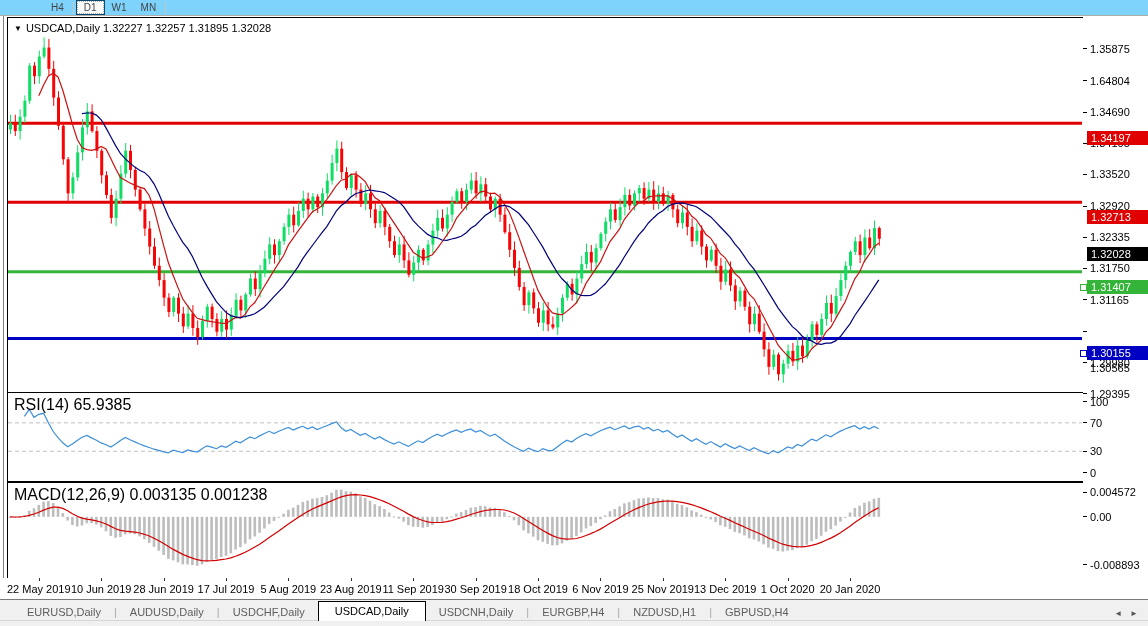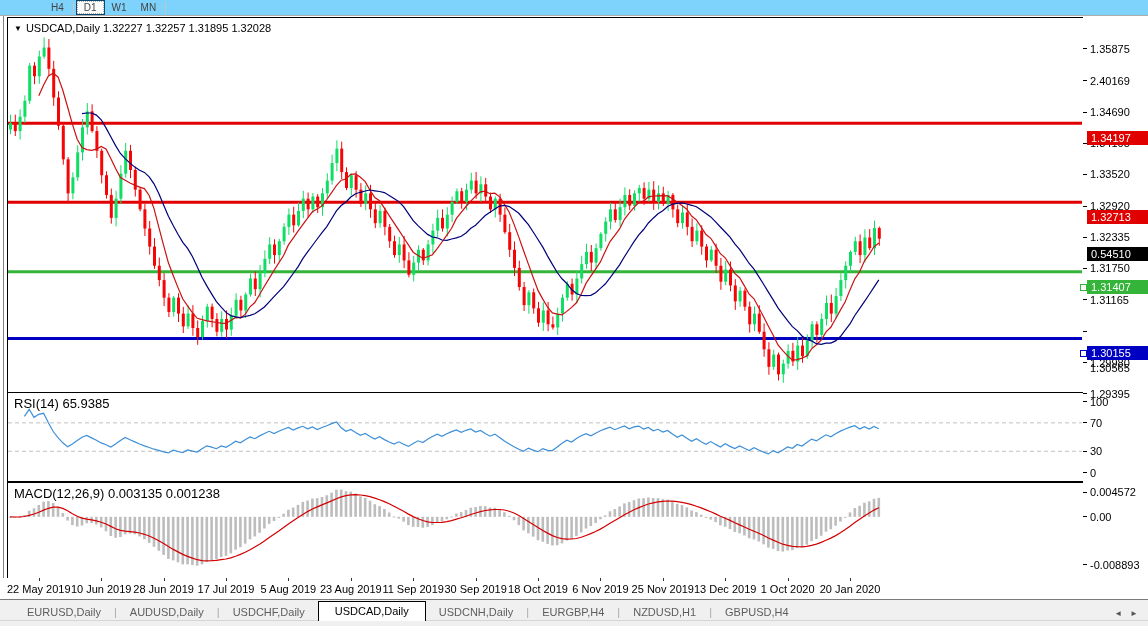--- a/index.html
+++ b/index.html
@@ -9,21 +9,21 @@
   .tfbtn{font-size:10px;color:#444;padding:0 7px;height:13px;line-height:13px;cursor:default;}
   .tfbtn.active{background:#fdfdfd;border:1px solid #0c4a6e;outline:1px dotted #aaa;outline-offset:-2px;}
   .tfsep{width:1px;height:12px;background:#c6c6c6;margin:0 2px;}
   .toolbar-lead{width:20px;}
   
   .chartwin{position:absolute;left:0;top:16px;width:1148px;height:583px;background:#fff;}
   .left-edge{position:absolute;left:3px;top:0;width:1px;height:583px;background:#7f7f7f;}
   .pane{position:absolute;background:#fff;border:1px solid #000;}
   .pane-title{position:absolute;left:6px;top:4px;font-size:11px;color:#000;white-space:nowrap;z-index:5;}
   .pane-title .tri{font-size:8px;margin-right:4px;position:relative;top:-1px;}
-  .ind-label{position:absolute;left:6px;top:3px;font-size:13px;color:#000;white-space:nowrap;z-index:5;}
+  .ind-label{position:absolute;left:6px;top:3px;font-size:16px;color:#000;white-space:nowrap;z-index:5;}
   svg{position:absolute;left:0;top:0;}
   
   .axis{position:absolute;left:1083px;top:0;width:65px;height:583px;background:#fff;font-size:11px;color:#000;}
   .tick-dash{position:absolute;left:0;width:4px;height:1px;background:#000;}
   .tick-label{position:absolute;left:7px;height:12px;line-height:12px;white-space:nowrap;}
   .chip{position:absolute;left:4px;width:58px;height:14px;line-height:14px;color:#fff;font-size:11px;padding-left:4px;z-index:6;}
   .handle{position:absolute;left:-3px;width:5px;height:5px;background:#fff;z-index:7;}
   
   .date-axis{position:absolute;left:0;top:562px;width:1083px;height:21px;background:#fff;font-size:11px;color:#000;}
   .date-label{position:absolute;top:5px;transform:translateX(-50%);white-space:nowrap;}
@@ -629,21 +629,21 @@
           <rect x="864.7" y="15.785844320789433" width="2.6" height="18.036838465623926" fill="#bdbdbd"></rect>
           <rect x="869.5" y="14.868272194225478" width="2.6" height="18.954410592187884" fill="#bdbdbd"></rect>
           <polyline points="2.0,33.8 6.8,34.0 11.6,33.9 16.4,33.5 21.2,32.4 26.0,31.0 30.8,29.2 35.6,27.1 40.4,25.3 45.2,24.2 50.0,24.2 54.8,25.4 59.6,27.8 64.4,30.7 69.2,33.2 74.0,35.1 78.8,36.1 83.6,36.9 88.4,37.8 93.2,39.2 98.0,41.0 102.8,43.4 107.6,45.7 112.4,47.3 117.2,48.1 122.0,48.6 126.8,49.2 131.6,50.0 136.4,51.3 141.2,53.0 146.0,55.2 150.8,57.7 155.6,60.5 160.4,63.6 165.2,66.4 170.0,68.9 174.8,71.4 179.6,73.4 184.4,75.1 189.2,76.7 194.0,77.6 198.8,77.8 203.6,77.7 208.4,77.4 213.2,76.7 218.0,76.0 222.8,74.8 227.6,73.2 232.4,71.4 237.2,69.2 242.0,66.7 246.8,64.0 251.6,61.2 256.4,58.0 261.2,54.6 266.0,51.3 270.8,47.9 275.6,44.5 280.4,41.0 285.2,37.7 290.0,34.5 294.8,31.4 299.6,28.6 304.4,26.0 309.2,23.9 314.0,21.9 318.8,19.9 323.6,17.9 328.4,15.7 333.2,13.9 338.0,12.7 342.8,11.9 347.6,11.6 352.4,12.0 357.2,12.6 362.0,13.6 366.8,15.1 371.6,16.7 376.4,18.6 381.2,20.8 386.0,23.3 390.8,25.8 395.6,28.3 400.4,31.1 405.2,33.6 410.0,35.7 414.8,37.5 419.6,38.8 424.4,39.5 429.2,39.5 434.0,39.3 438.8,38.7 443.6,37.6 448.4,36.2 453.2,34.8 458.0,33.2 462.8,31.5 467.6,30.0 472.4,28.6 477.2,27.5 482.0,26.9 486.8,26.5 491.6,26.5 496.4,27.0 501.2,28.2 506.0,30.0 510.8,32.4 515.6,35.4 520.4,38.4 525.2,41.4 530.0,44.6 534.8,47.4 539.6,50.1 544.4,52.6 549.2,54.5 554.0,55.7 558.8,56.1 563.6,56.0 568.4,55.5 573.2,54.3 578.0,52.5 582.8,50.6 587.6,48.5 592.4,46.1 597.2,43.3 602.0,40.3 606.8,37.5 611.6,34.7 616.4,31.8 621.2,29.2 626.0,26.8 630.8,24.6 635.6,22.7 640.4,21.0 645.2,19.9 650.0,18.9 654.8,18.4 659.6,18.0 664.4,18.1 669.2,18.6 674.0,19.3 678.8,20.3 683.6,21.7 688.4,23.2 693.2,24.9 698.0,26.9 702.8,28.8 707.6,30.9 712.4,33.2 717.2,35.3 722.0,37.4 726.8,39.8 731.6,41.9 736.4,44.0 741.2,46.3 746.0,48.3 750.8,50.3 755.6,52.5 760.4,55.0 765.2,57.1 770.0,59.3 774.8,61.2 779.6,62.4 784.4,63.4 789.2,63.7 794.0,63.8 798.8,63.4 803.6,62.4 808.4,61.1 813.2,59.4 818.0,57.3 822.8,55.1 827.6,52.6 832.4,49.8 837.2,46.6 842.0,43.2 846.8,39.6 851.6,36.2 856.4,32.9 861.2,30.0 866.0,27.1 870.8,24.7" fill="none" stroke="#d40000" stroke-width="1.2"></polyline>
         </svg>
     </div>
 
     <div class="axis" id="price-axis">
         <div class="tick-dash" style="top: 32.4657px;"></div>
         <div class="tick-label" style="top: 26.9657px;">1.35875</div>
         <div class="tick-dash" style="top: 64.397px;"></div>
-        <div class="tick-label" style="top: 58.897px;">2.40169</div>
+        <div class="tick-label" style="top: 58.897px;">1.64804</div>
         <div class="tick-dash" style="top: 95.53px;"></div>
         <div class="tick-label" style="top: 90.03px;">1.34690</div>
         <div class="tick-dash" style="top: 126.663px;"></div>
         <div class="tick-label" style="top: 121.163px;">1.34105</div>
         <div class="tick-dash" style="top: 157.796px;"></div>
         <div class="tick-label" style="top: 152.296px;">1.33520</div>
         <div class="tick-dash" style="top: 189.727px;"></div>
         <div class="tick-label" style="top: 184.227px;">1.32920</div>
         <div class="tick-dash" style="top: 220.861px;"></div>
         <div class="tick-label" style="top: 215.361px;">1.32335</div>
@@ -656,21 +656,21 @@
         <div class="tick-dash" style="top: 346.191px;"></div>
         <div class="tick-label" style="top: 340.691px;">1.29980</div>
         <div class="tick-dash" style="top: 377.324px;"></div>
         <div class="tick-label" style="top: 371.824px;">1.29395</div>
         <div class="chip" style="top: 115.267px; background: rgb(224, 0, 0);">1.34197</div>
         <div class="chip" style="top: 194.244px; background: rgb(224, 0, 0);">1.32713</div>
         <div class="chip" style="top: 263.748px; background: rgb(53, 180, 58);">1.31407</div>
         <div class="handle" style="top: 267.748px; border: 1px solid rgb(53, 180, 58);"></div>
         <div class="chip" style="top: 330.378px; background: rgb(0, 0, 194);">1.30155</div>
         <div class="handle" style="top: 334.378px; border: 1px solid rgb(0, 0, 194);"></div>
-        <div class="chip" style="top: 230.699px; background: rgb(0, 0, 0);">0.54510</div>
+        <div class="chip" style="top: 230.699px; background: rgb(0, 0, 0);">1.32028</div>
         <div class="tick-dash" style="top: 385.029px;"></div>
         <div class="tick-label" style="top: 379.529px;">100</div>
         <div class="tick-dash" style="top: 406.351px;"></div>
         <div class="tick-label" style="top: 400.851px; text-align: right;">70</div>
         <div class="tick-dash" style="top: 434.781px;"></div>
         <div class="tick-label" style="top: 429.281px;">30</div>
         <div class="tick-dash" style="top: 456.103px;"></div>
         <div class="tick-label" style="top: 450.603px;">0</div>
         <div class="tick-dash" style="top: 475.581px;"></div>
         <div class="tick-label" style="top: 470.081px;">0.004572</div>

